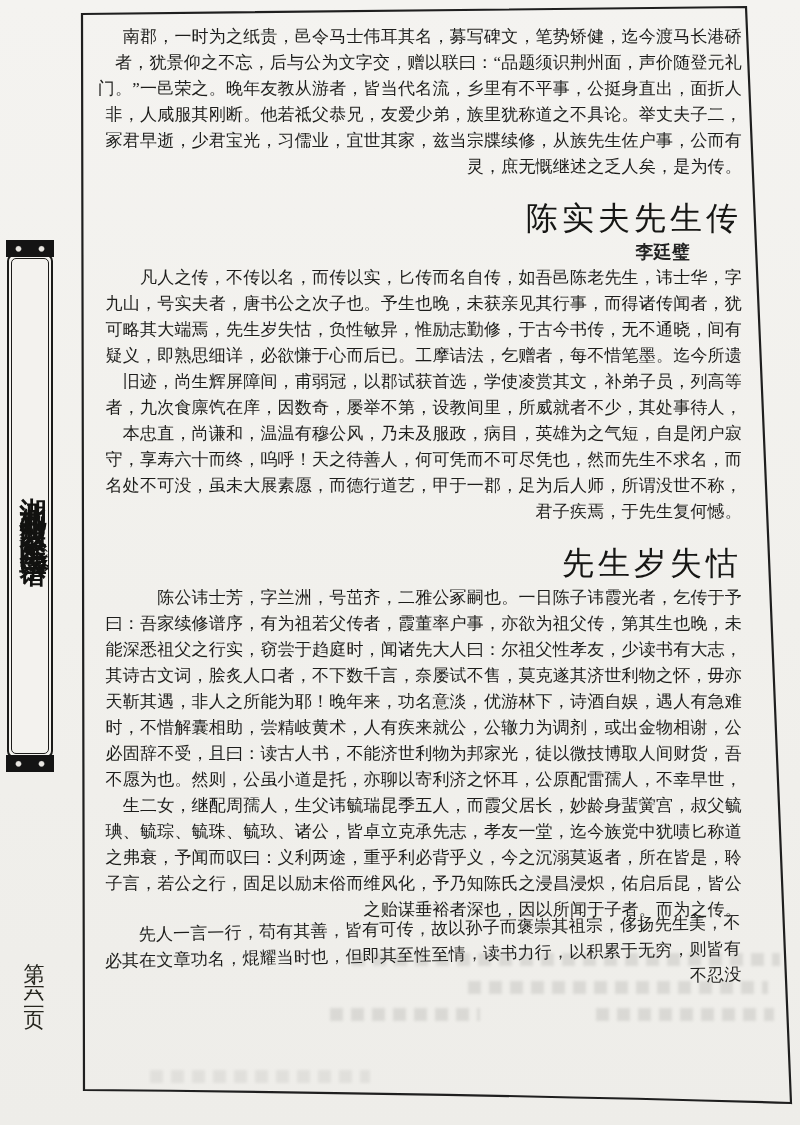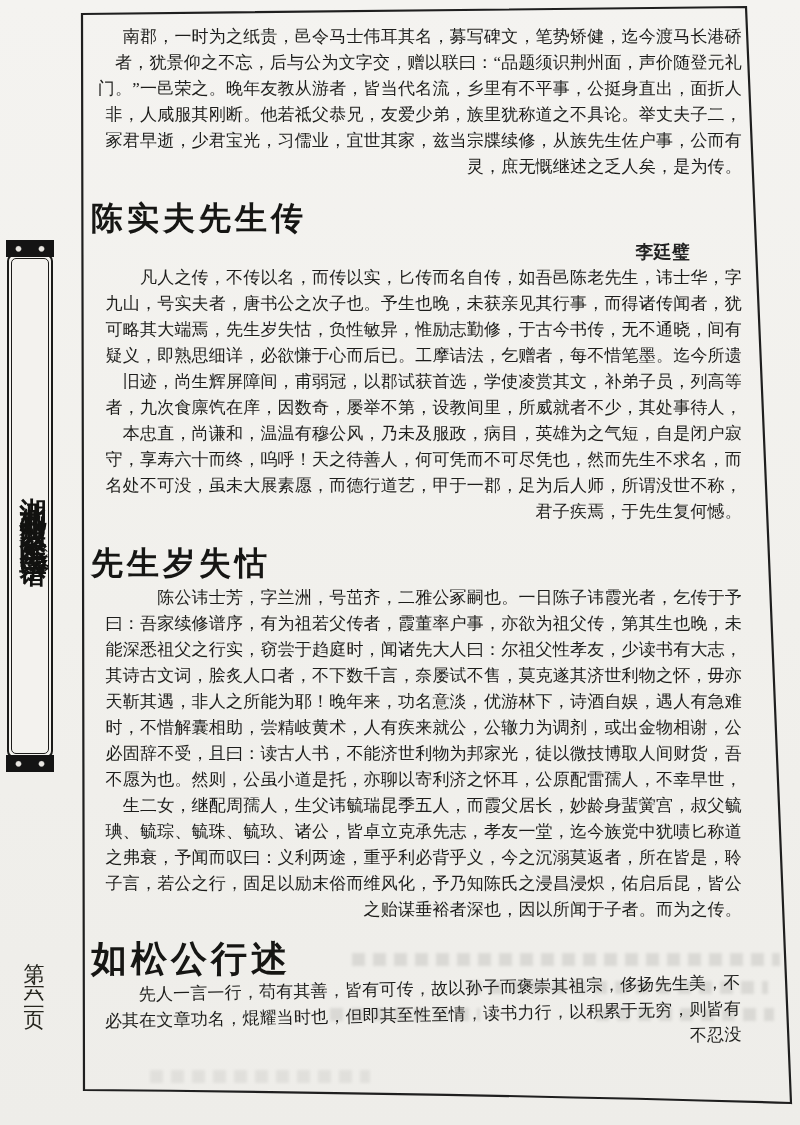--- a/index.html
+++ b/index.html
@@ -14,21 +14,21 @@
 
   
   .main-text{
     position:absolute;left:91px;top:24px;width:651px;
     font-size:17px;line-height:26px;letter-spacing:.2px;
     text-align:justify;text-justify:inter-character;
   }
   .main-text p{margin:0;text-align:right;}
   p.body-par{text-indent:2em;}
   .section-title{
-    margin:16px 0 0 0;text-align:left;font-weight:700;
+    margin:16px 0 0 0;text-align:right;font-weight:400;
     font-size:32px;line-height:44px;letter-spacing:4px;color:#161614;
   }
   .section-title.big{font-size:36px;line-height:48px;margin-top:12px;}
   .author{
     text-align:right;padding-right:52px;margin:0 0 6px 0;
     font-family:"Liberation Sans","DejaVu Sans",sans-serif;
     font-weight:700;font-size:18px;line-height:25px;color:#222;
   }
   .warp{transform:rotate(-1.15deg);transform-origin:0 100%;}
 
@@ -94,21 +94,20 @@
       <p class="author">李廷璧</p>
       <p class="body-par">凡人之传，不传以名，而传以实，匕传而名自传，如吾邑陈老先生，讳士华，字九山，号实夫者，唐书公之次子也。予生也晚，未获亲见其行事，而得诸传闻者，犹可略其大端焉，先生岁失怙，负性敏异，惟励志勤修，于古今书传，无不通晓，间有疑义，即熟思细详，必欲慊于心而后已。工摩诘法，乞赠者，每不惜笔墨。迄今所遗旧迹，尚生辉屏障间，甫弱冠，以郡试获首选，学使凌赏其文，补弟子员，列高等者，九次食廪饩在庠，因数奇，屡举不第，设教间里，所威就者不少，其处事待人，本忠直，尚谦和，温温有穆公风，乃未及服政，病目，英雄为之气短，自是闭户寂守，享寿六十而终，呜呼！天之待善人，何可凭而不可尽凭也，然而先生不求名，而名处不可没，虽未大展素愿，而德行道艺，甲于一郡，足为后人师，所谓没世不称，君子疾焉，于先生复何憾。</p>
     </div>
 
     <div>
       <h2 class="section-title">先生岁失怙</h2>
       <p class="body-par">陈公讳士芳，字兰洲，号茁齐，二雅公冢嗣也。一日陈子讳霞光者，乞传于予曰：吾家续修谱序，有为祖若父传者，霞董率户事，亦欲为祖父传，第其生也晚，未能深悉祖父之行实，窃尝于趋庭时，闻诸先大人曰：尔祖父性孝友，少读书有大志，其诗古文词，脍炙人口者，不下数千言，奈屡试不售，莫克遂其济世利物之怀，毋亦天靳其遇，非人之所能为耶！晚年来，功名意淡，优游林下，诗酒自娱，遇人有急难时，不惜解囊相助，尝精岐黄术，人有疾来就公，公辙力为调剂，或出金物相谢，公必固辞不受，且曰：读古人书，不能济世利物为邦家光，徒以微技博取人间财货，吾不愿为也。然则，公虽小道是托，亦聊以寄利济之怀耳，公原配雷孺人，不幸早世，生二女，继配周孺人，生父讳毓瑞昆季五人，而霞父居长，妙龄身蜚黉宫，叔父毓琠、毓琮、毓珠、毓玖、诸公，皆卓立克承先志，孝友一堂，迄今族党中犹啧匕称道之弗衰，予闻而叹曰：义利两途，重乎利必背乎义，今之沉溺莫返者，所在皆是，聆子言，若公之行，固足以励末俗而维风化，予乃知陈氏之浸昌浸炽，佑启后昆，皆公之贻谋垂裕者深也，因以所闻于子者。而为之传。</p>
     </div>
 
     <div>
-      <h2 class="section-title big">如松公行述</h2>
       <p class="body-par warp">先人一言一行，苟有其善，皆有可传，故以孙子而褒崇其祖宗，侈扬先生美，不必其在文章功名，焜耀当时也，但即其至性至情，读书力行，以积累于无穷，则皆有不忍没</p>
     </div>
 
   </div>
 
   <div class="cartouche">
     <div class="cap top"></div>
     <div class="cap bottom"></div>
     <div class="outer">
       <div class="inner"></div>

